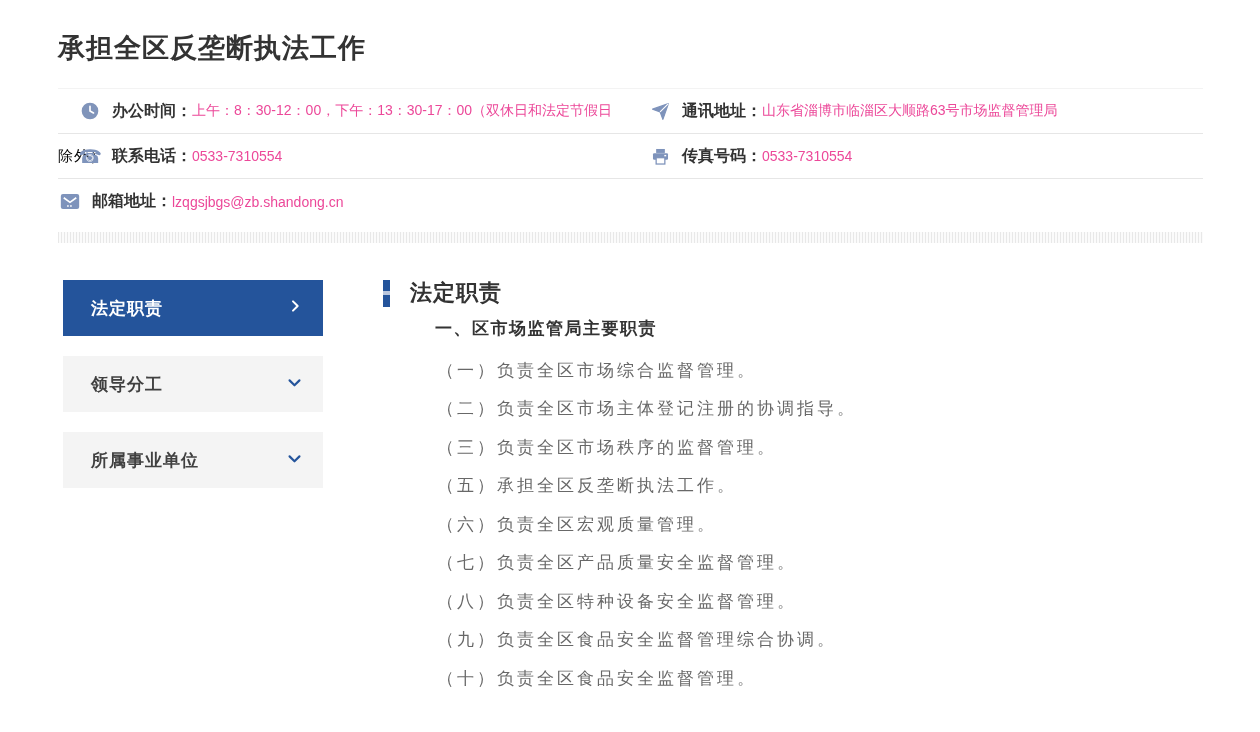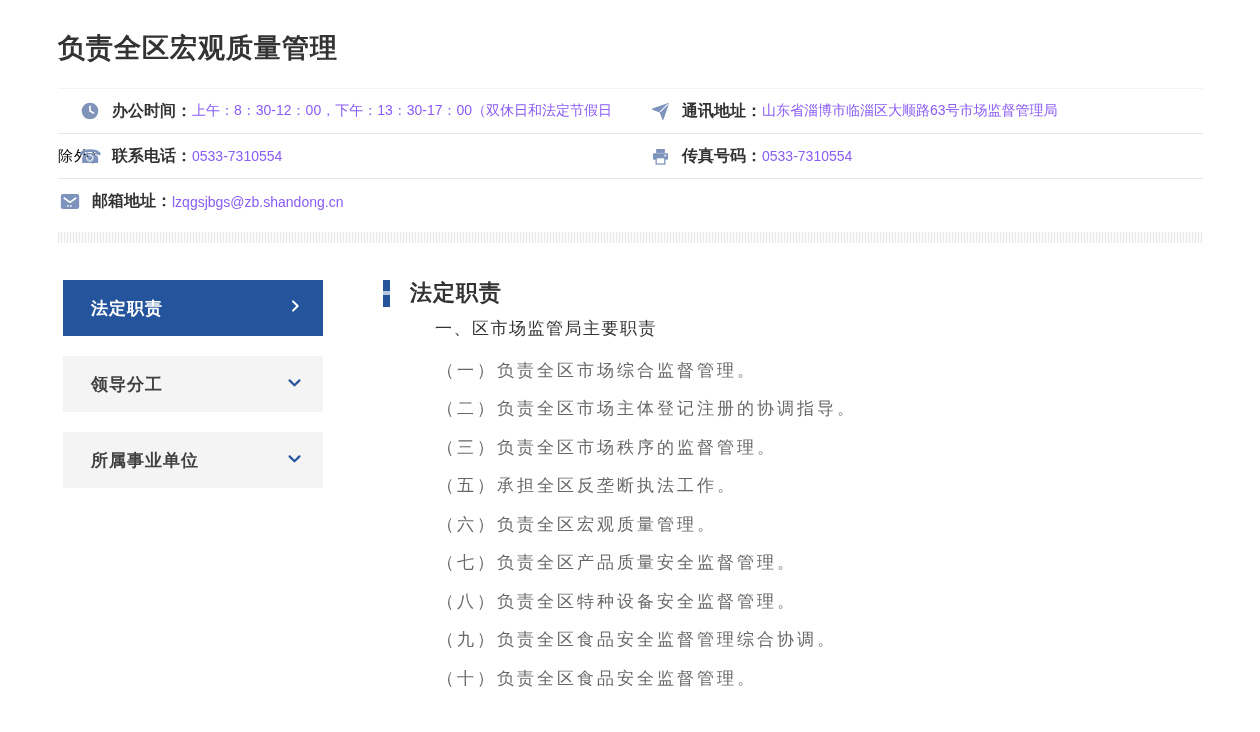--- a/index.html
+++ b/index.html
@@ -16,21 +16,21 @@
     display:grid; grid-template-columns:590px 555px; border-top:1px solid #f3f3f3; }
   .contact-cell { height:45px; display:flex; align-items:center; position:relative; }
   .contact-cell.bordered { border-bottom:1px solid #e6e6e6; }
   .contact-cell.left { padding-left:22px; }
   .contact-cell.right { padding-left:2px; }
   .c-icon { width:20px; height:20px; flex:0 0 20px; display:flex; align-items:center;
     justify-content:center; z-index:2; }
   .c-icon svg { display:block; }
   .phone-glyph { font-family:"DejaVu Sans",sans-serif; font-size:19px; color:#7e93bb; line-height:1; }
   .c-label { margin-left:12px; font-size:16px; font-weight:bold; color:#333; white-space:nowrap; }
-  .c-value { font-size:14px; color:#8b5cf6; white-space:nowrap; }
+  .c-value { font-size:14px; color:#ec4899; white-space:nowrap; }
   .wrap-fragment { position:absolute; left:0; top:50%; transform:translateY(-50%);
     font-size:15px; color:#000000; letter-spacing:1px; z-index:1; white-space:nowrap; }
 
   
   .hatch { position:absolute; left:58px; top:232px; width:1145px; height:11px;
     background:repeating-linear-gradient(to right,#e8e8e8 0,#e8e8e8 1px,#fbfbfb 1px,#fbfbfb 3px); }
 
   
   .sidebar { position:absolute; left:63px; top:280px; width:260px; }
   .side-item { height:56px; margin-bottom:20px; display:flex; align-items:center;
@@ -39,33 +39,33 @@
   .side-item .s-label { font-size:17px; font-weight:bold; color:#404040; letter-spacing:1px; }
   .side-item.active { background:#24549b; }
   .side-item.active .s-label { color:#fff; }
 
   
   .content { position:absolute; left:383px; top:278px; width:825px; }
   .content-head { display:flex; align-items:center; }
   .head-marker { width:7px; height:27px;
     background:linear-gradient(to bottom,#24549b 0%,#24549b 42%,#b9c6dd 42%,#b9c6dd 55%,#24549b 55%,#24549b 100%); }
   .head-title { margin-left:20px; font-size:22px; font-weight:bold; color:#333; letter-spacing:1px; }
-  .sub-heading { margin-left:52px; margin-top:9px; font-size:17px; font-weight:normal;
+  .sub-heading { margin-left:52px; margin-top:9px; font-size:17px; font-weight:bold;
     color:#333; letter-spacing:1.5px; }
   .duty-list { margin-left:54px; margin-top:11px; }
   .duty-item { height:38.5px; display:flex; align-items:center;
     font-family:"Liberation Serif","DejaVu Serif",serif;
     font-size:17px; color:#686868; letter-spacing:3px; white-space:nowrap; }
 </style>
 </head>
 <body>
 
 <div class="page">
 
-  <div class="site-title">负责全区宏观质量管理</div>
+  <div class="site-title">承担全区反垄断执法工作</div>
 
   <div class="contact">
 
     <div class="contact-cell left bordered">
       <span class="c-icon">
         <svg width="20" height="20" viewBox="0 0 24 24">
             <circle cx="12" cy="12" r="10" fill="#8094ba"></circle>
             <path d="M12 6.5V12l4.2 2.4" stroke="#fff" stroke-width="2" fill="none" stroke-linecap="round"></path>
           </svg>
       </span>

